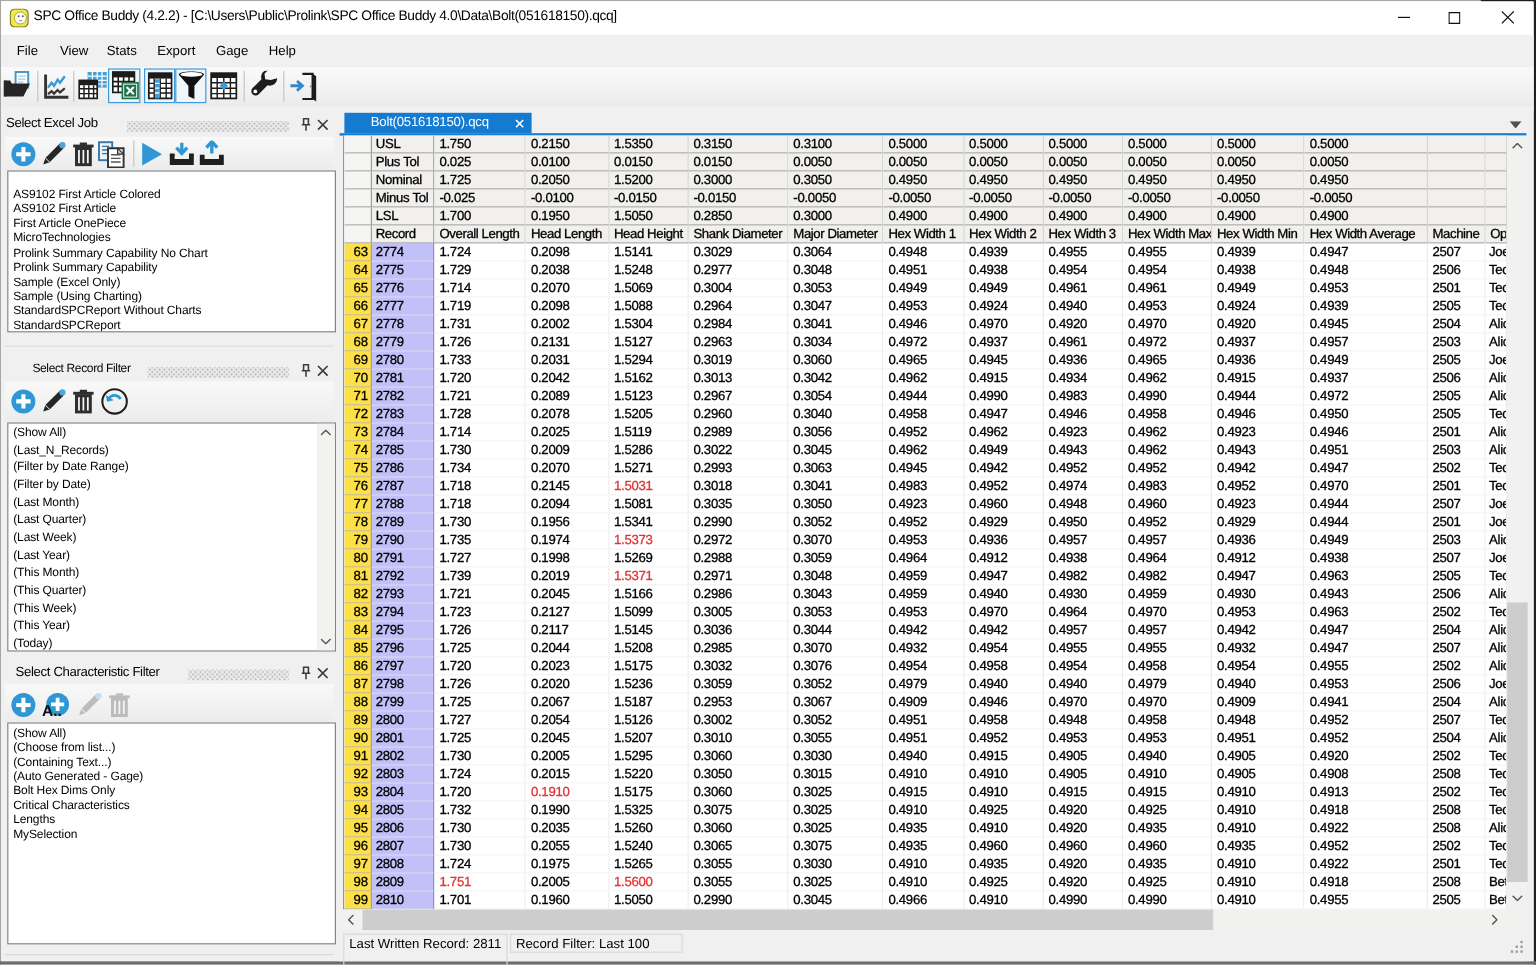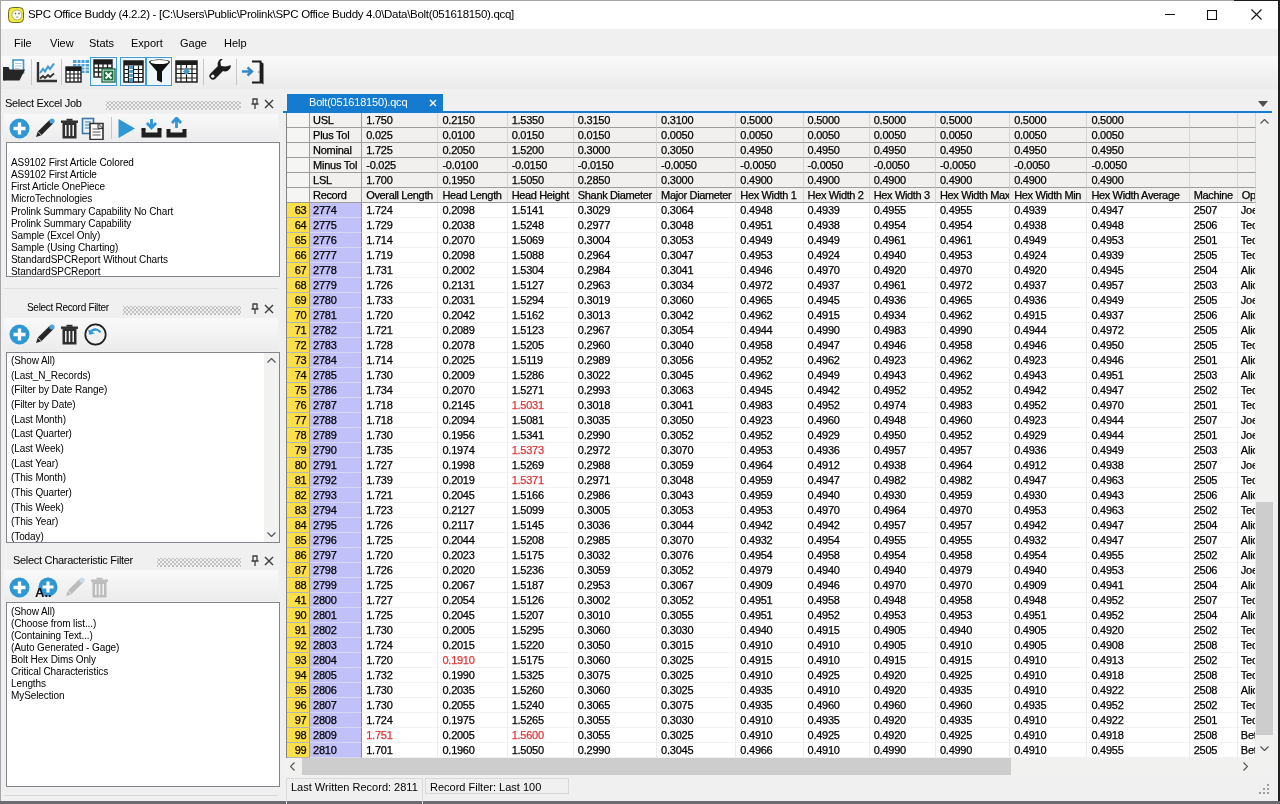--- a/index.html
+++ b/index.html
@@ -860,21 +860,21 @@
           <td class="dv">0.4909</td>
           <td class="dv">0.4946</td>
           <td class="dv">0.4970</td>
           <td class="dv">0.4970</td>
           <td class="dv">0.4909</td>
           <td class="dv">0.4941</td>
           <td class="dv">2504</td>
           <td class="dv op">Alice</td>
         </tr>
 <tr class="drow">
-          <td class="gut">41</td>
+          <td class="gut">89</td>
           <td class="rec">2800</td>
           <td class="dv">1.727</td>
           <td class="dv">0.2054</td>
           <td class="dv">1.5126</td>
           <td class="dv">0.3002</td>
           <td class="dv">0.3052</td>
           <td class="dv">0.4951</td>
           <td class="dv">0.4958</td>
           <td class="dv">0.4948</td>
           <td class="dv">0.4958</td>

